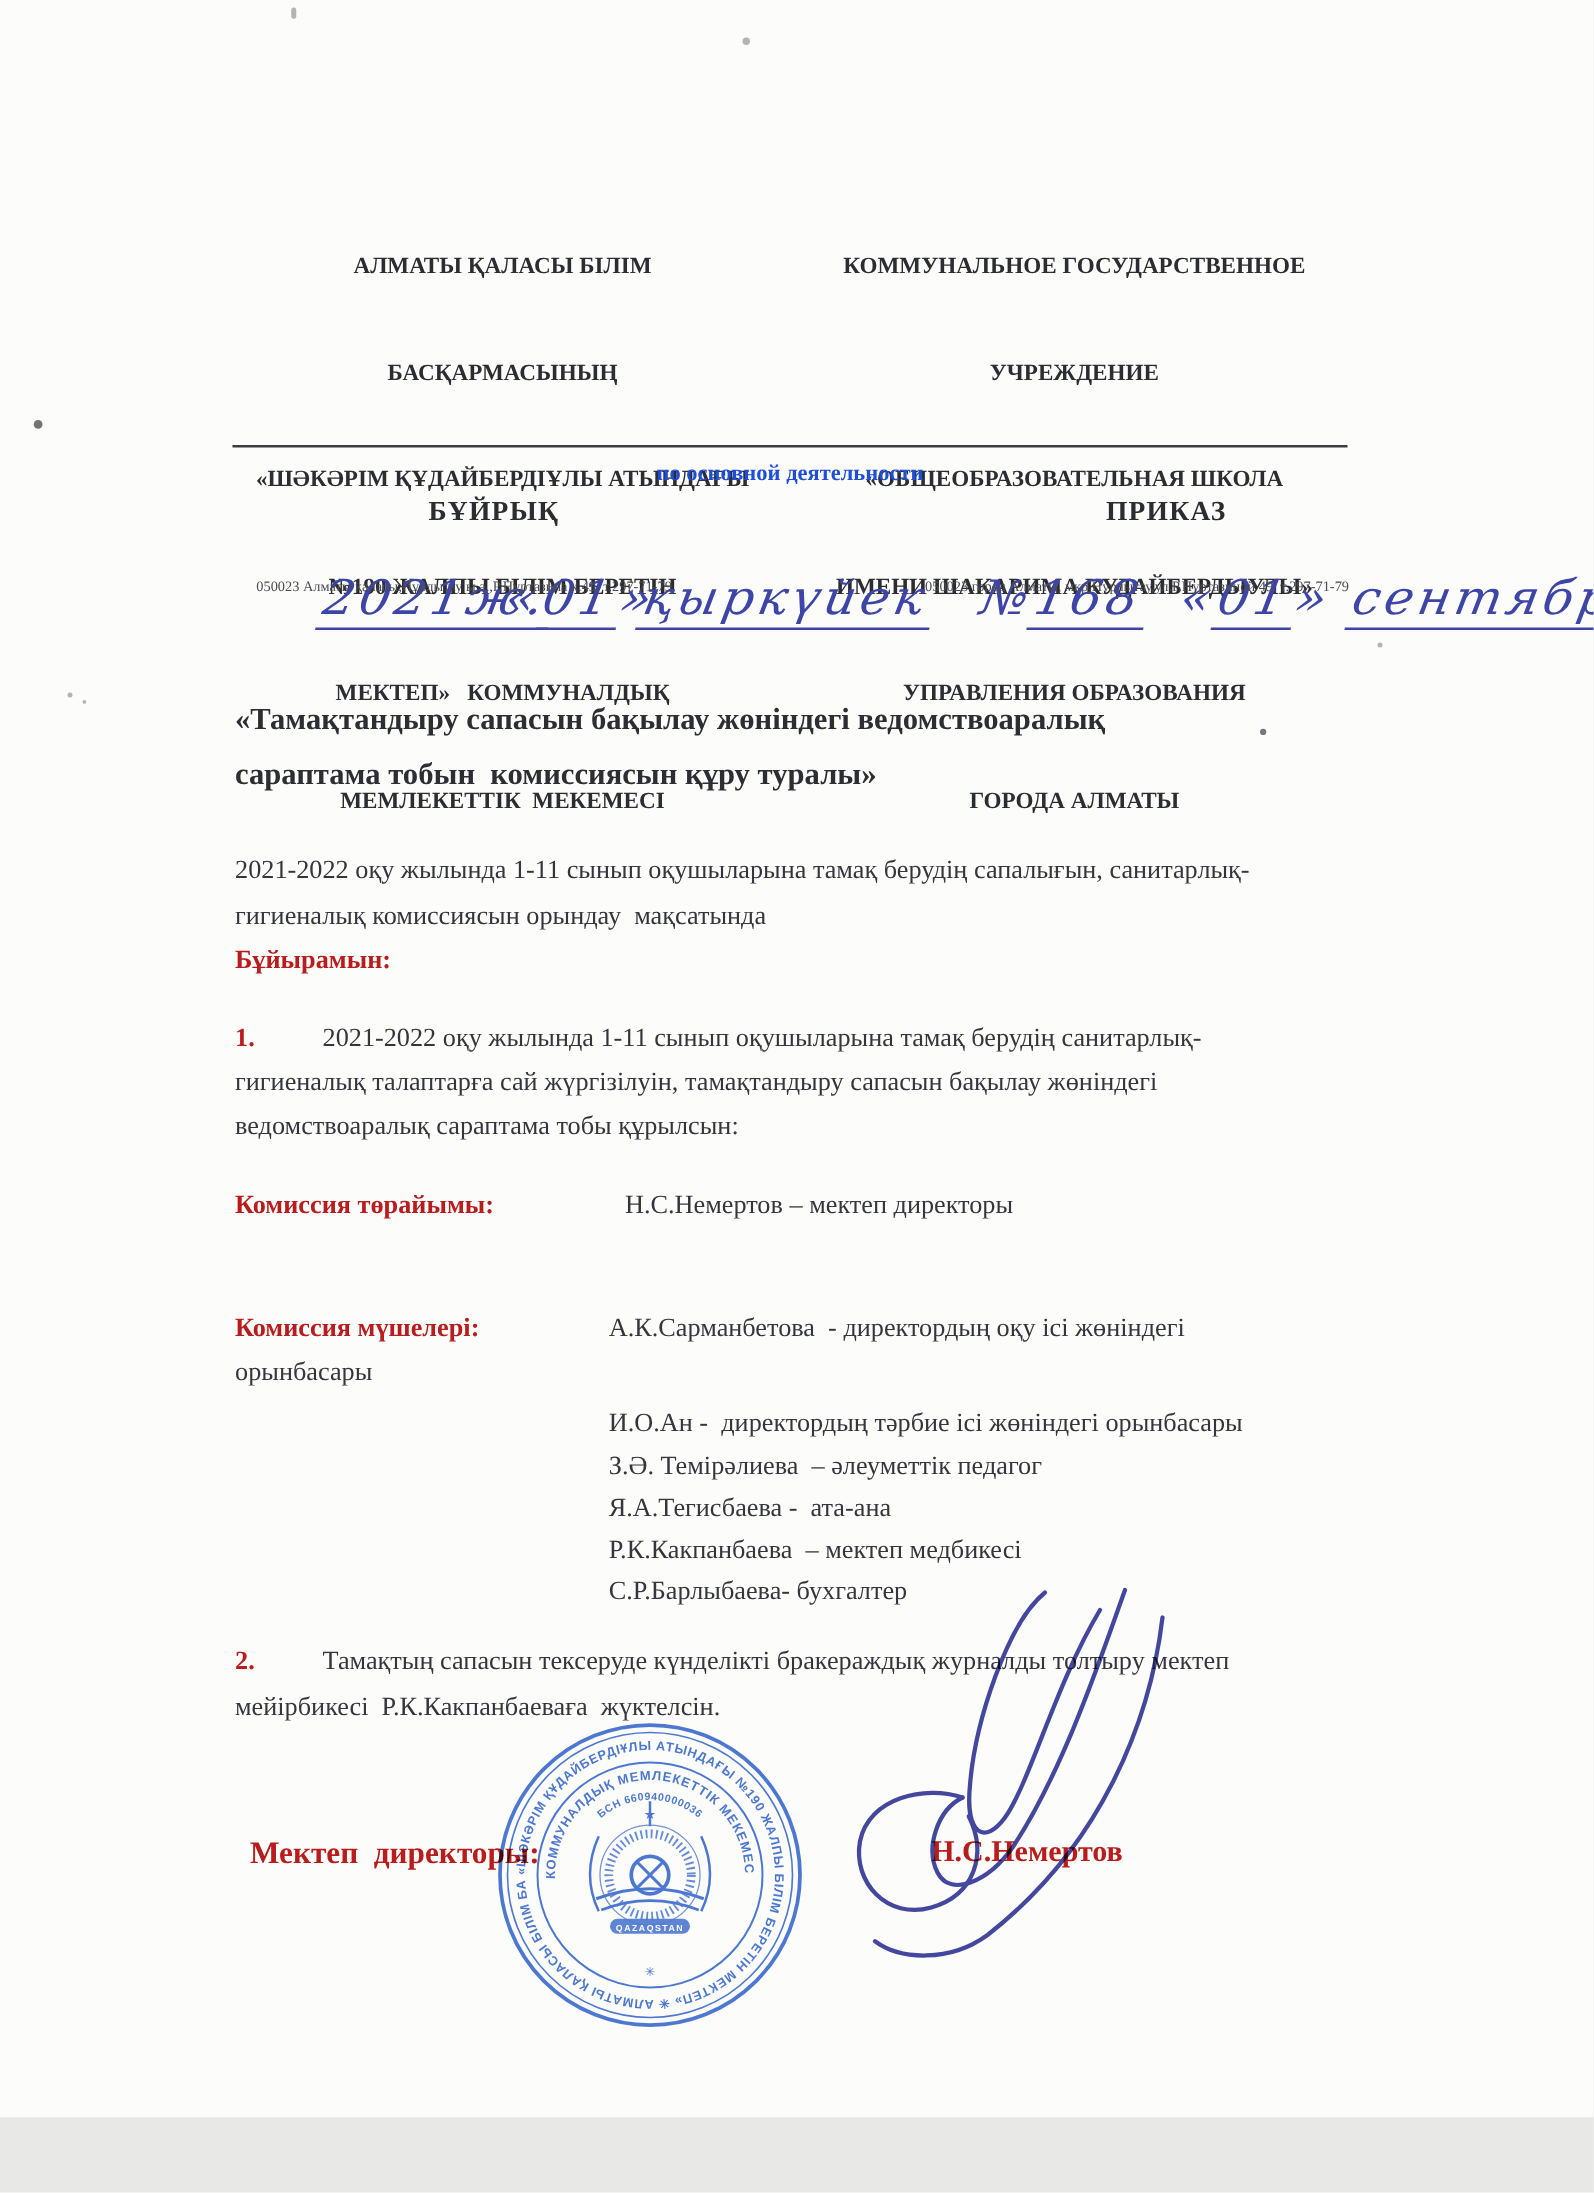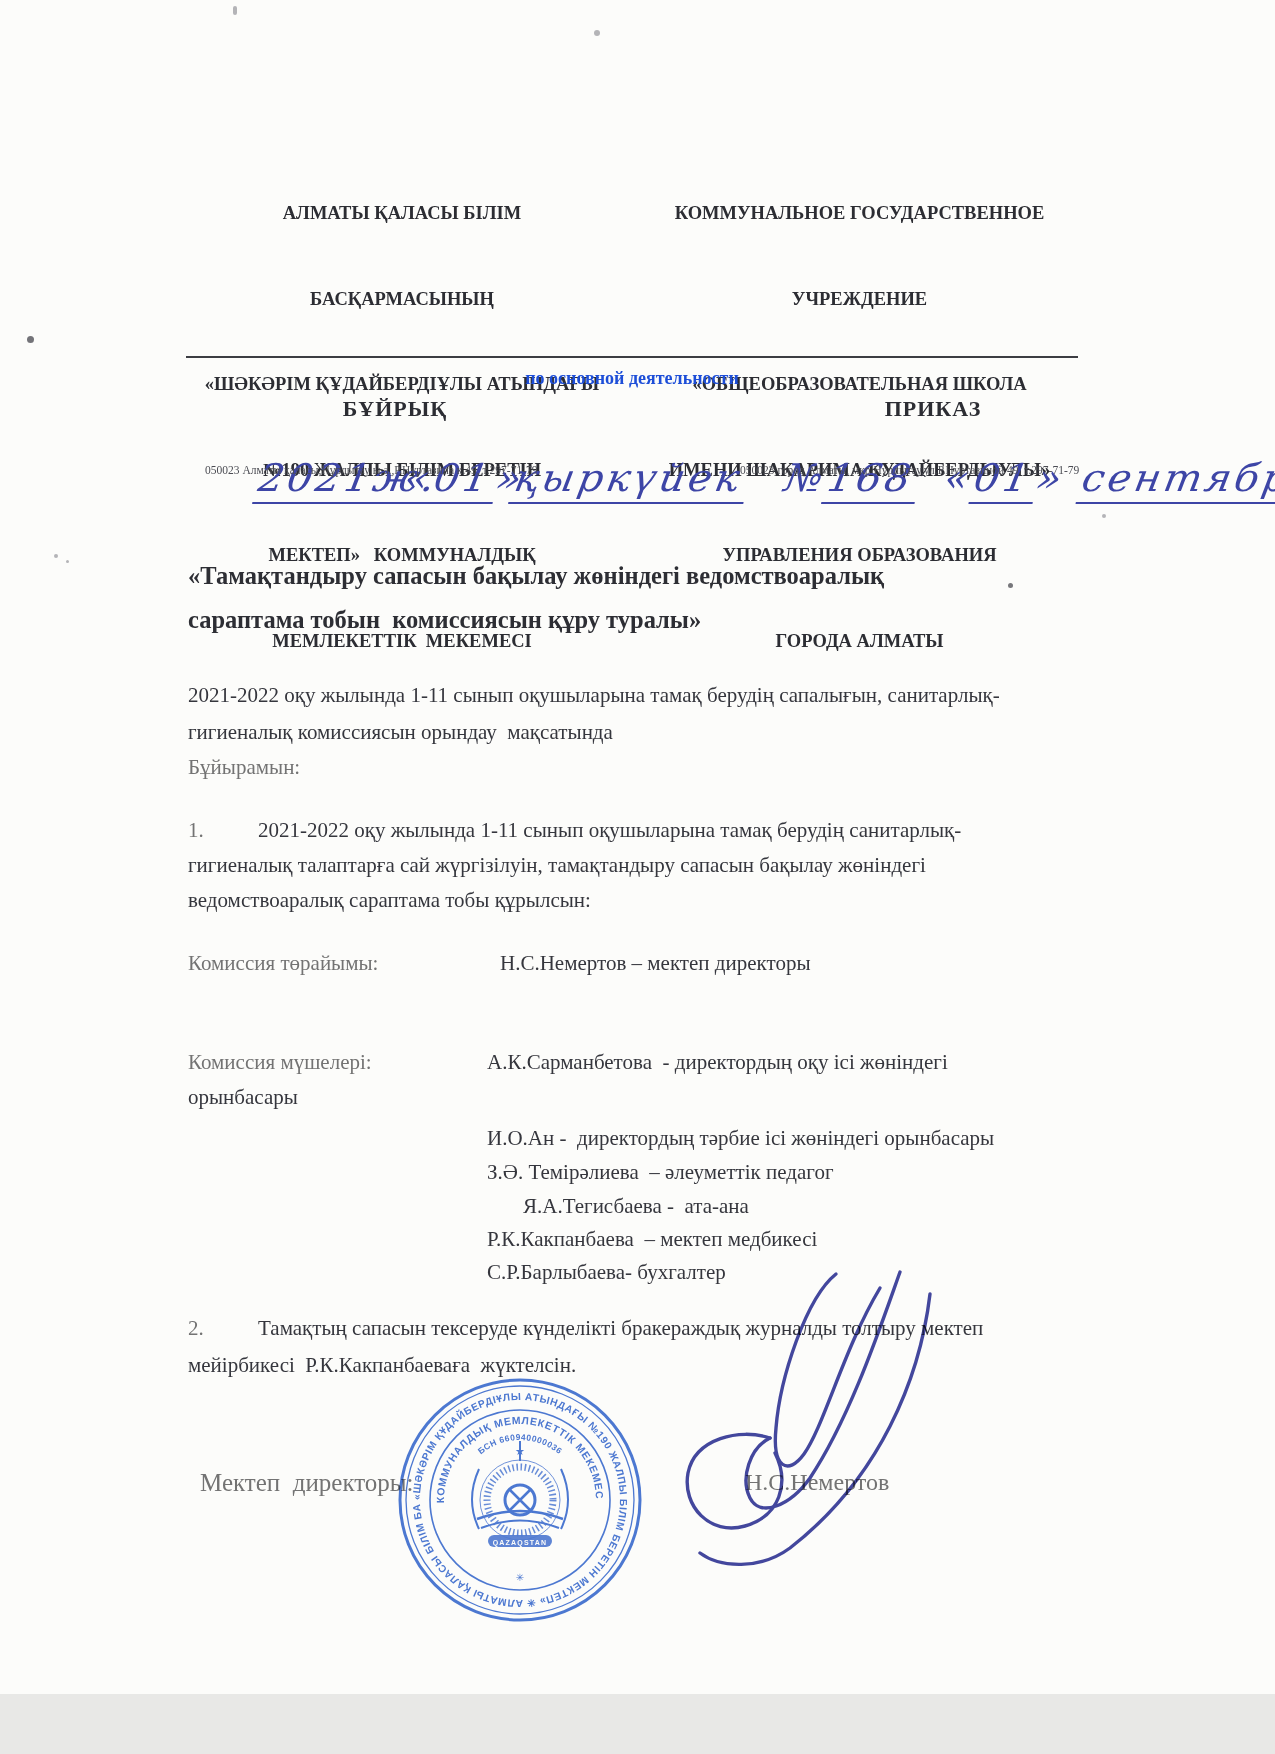--- a/index.html
+++ b/index.html
@@ -1,19 +1,19 @@
 <!DOCTYPE html>
 <html><head>
 <meta charset="utf-8">
 <style>
   html,body{margin:0;padding:0;background:#e8e8e6;}
   .page{position:relative;width:1275px;height:1694px;margin:0 auto;background:#fcfcfa;
         font-family:"Liberation Serif", serif;color:#35363d;overflow:hidden;}
   .line{position:absolute;white-space:pre;font-size:21px;line-height:1.25;color:#35363d;}
-  .b{font-weight:normal;color:#737373;}
+  .b{font-weight:bold;color:#b91c1c;}
   .hdr{position:absolute;top:142px;font-weight:bold;font-size:18.5px;line-height:28.5px;
        text-align:center;color:#2c2d33;white-space:pre;}
   .hdr-left{left:178px;width:448px;}
   .hdr-right{left:632px;width:455px;}
   .divider{position:absolute;top:356px;left:186px;width:892px;height:2px;background:#3c3d42;}
   .activity{position:absolute;top:368px;left:186px;width:892px;text-align:center;
             font-weight:bold;font-size:18px;color:#1d4ed8;}
   .order-label{position:absolute;top:396px;width:210px;text-align:center;font-weight:bold;
                font-size:22px;letter-spacing:1px;color:#2c2d33;}
   .hw{position:absolute;top:412px;font-family:"DejaVu Serif", serif;font-style:italic;
@@ -87,21 +87,21 @@
   <div class="line" style="left:188px;top:887px;">ведомствоаралық сараптама тобы құрылсын:</div>
 
   <div class="line b" style="left:188px;top:950px;">Комиссия төрайымы:</div>
   <div class="line" style="left:500px;top:950px;">Н.С.Немертов – мектеп директоры</div>
 
   <div class="line b" style="left:188px;top:1049px;">Комиссия мүшелері:</div>
   <div class="line" style="left:487px;top:1049px;">А.К.Сарманбетова  - директордың оқу ісі жөніндегі</div>
   <div class="line" style="left:188px;top:1084px;">орынбасары</div>
   <div class="line" style="left:487px;top:1125px;">И.О.Ан -  директордың тәрбие ісі жөніндегі орынбасары</div>
   <div class="line" style="left:487px;top:1159px;">З.Ә. Темірәлиева  – әлеуметтік педагог</div>
-  <div class="line" style="left:487px;top:1193px;margin-left:36px;">Я.А.Тегисбаева -  ата-ана</div>
+  <div class="line" style="left:487px;top:1193px;">Я.А.Тегисбаева -  ата-ана</div>
   <div class="line" style="left:487px;top:1226px;">Р.К.Какпанбаева  – мектеп медбикесі</div>
   <div class="line" style="left:487px;top:1259px;">С.Р.Барлыбаева- бухгалтер</div>
 
   <div class="line b" style="left:188px;top:1315px;">2.</div>
   <div class="line" style="left:258px;top:1315px;">Тамақтың сапасын тексеруде күнделікті бракераждық журналды толтыру мектеп</div>
   <div class="line" style="left:188px;top:1352px;">мейірбикесі  Р.К.Какпанбаеваға  жүктелсін.</div>
 
   <div class="line b" style="left:200px;top:1467px;font-size:25px;">Мектеп  директоры:</div>
   <div class="line b" style="left:745px;top:1467px;font-size:24px;">Н.С.Немертов</div>
 

